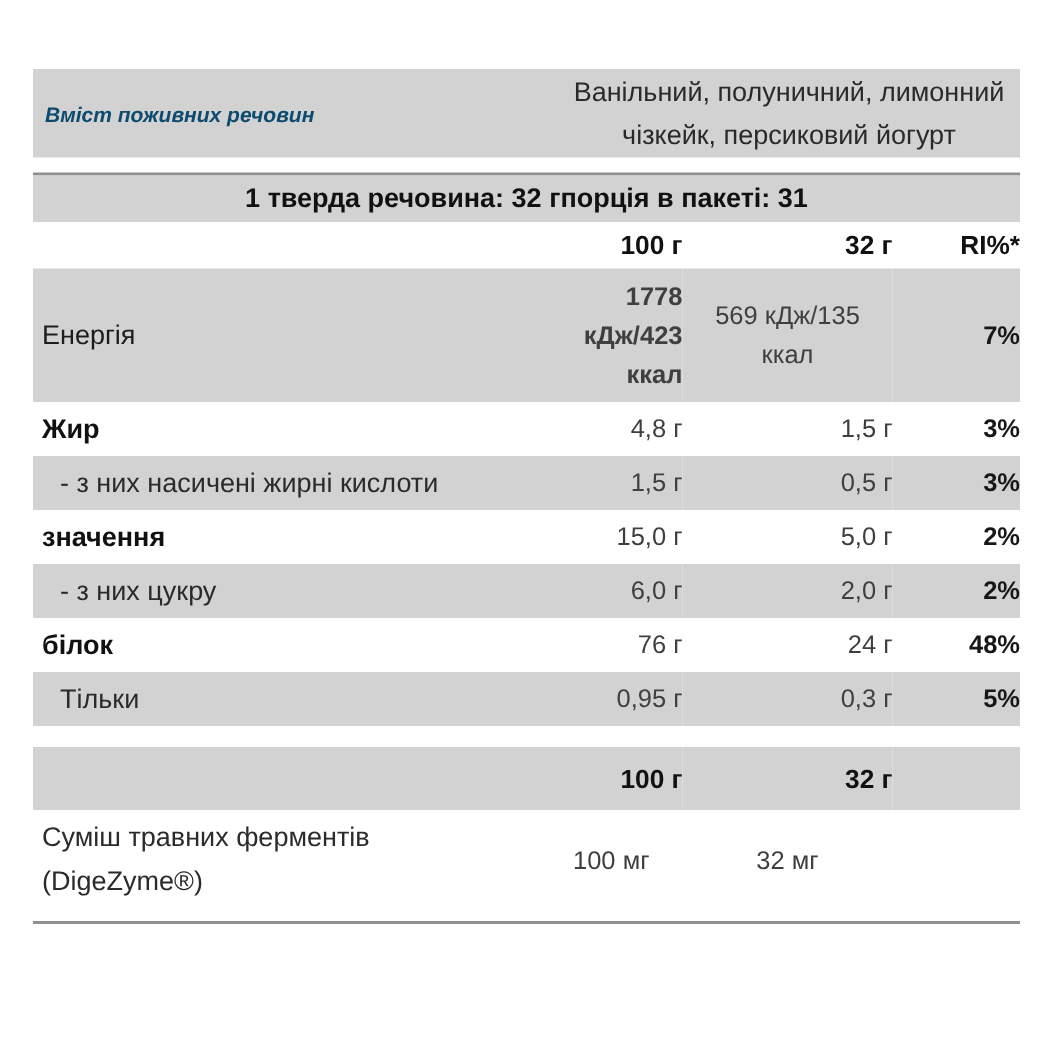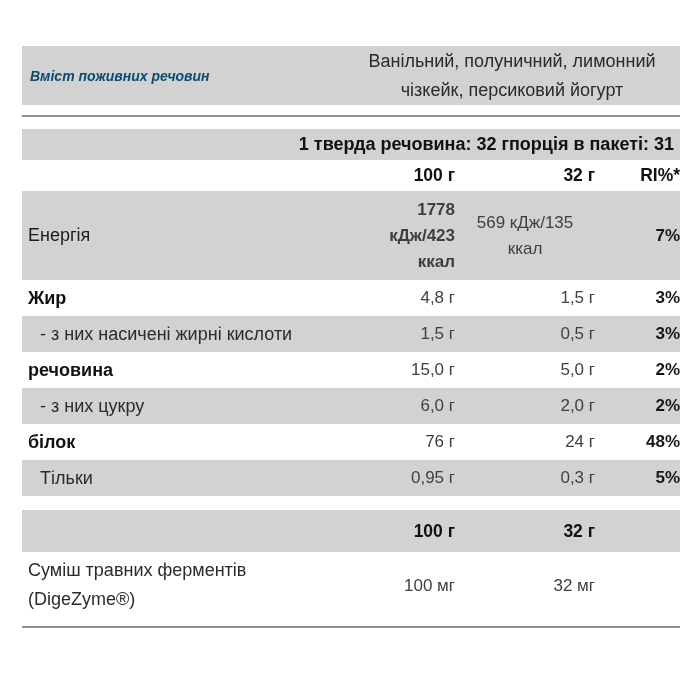--- a/index.html
+++ b/index.html
@@ -35,41 +35,41 @@
   }
   .page-title {
     font-size: 14px;
     font-weight: bold;
     color: #0c4a6e;
     white-space: nowrap;
     font-style: italic;
   }
   .flavors {
     width: 290px;
-    margin-right: 17px;
+    margin-right: 3px;
     text-align: center;
     font-size: 18px;
     line-height: 29px;
     color: #2a2a2a;
   }
 
   .divider {
     border: none;
     height: 2px;
     background: #8f8f8f;
     margin: 10px 0 0 0;
   }
   .divider.bottom { margin-top: 6px; }
 
   
   .serving-bar {
-    margin-top: 12px;
+    margin-top: 0;
     height: 31px;
     display: flex;
-    justify-content: flex-end;
+    justify-content: center;
     align-items: center;
     padding: 0 6px;
     box-sizing: border-box;
     font-size: 18px;
     font-weight: bold;
     color: #111111;
   }
 
   
   table {
@@ -138,21 +138,21 @@
   
   .enzymes { margin-top: 14px; }
   .enzymes tr.head td { height: 32px; }
   .enzymes td.label {
     padding-top: 4px;
     padding-bottom: 6px;
     line-height: 29px;
     color: #2b2b2b;
   }
   .enzymes td.label span { display: inline-block; max-width: 240px; }
-  .enzymes td.val { color: #3f3f3f; }
+  .enzymes td.val { color: #3f3f3f; text-align: center; }
 </style>
 </head>
 <body>
 
 <div class="sheet">
 
   <div class="flavor-header gray">
     <div class="page-title">Вміст поживних речовин</div>
     <div class="flavors">Ванільний, полуничний, лимонний чізкейк, персиковий йогурт</div>
   </div>
@@ -194,21 +194,21 @@
       </tr>
 
       <tr class="r gray">
         <td class="label sub">- з них насичені жирні кислоти</td>
         <td class="val">1,5 г</td>
         <td class="val">0,5 г</td>
         <td class="ri">3%</td>
       </tr>
 
       <tr class="r">
-        <td class="label bold">речовина</td>
+        <td class="label bold">значення</td>
         <td class="val">15,0 г</td>
         <td class="val">5,0 г</td>
         <td class="ri">2%</td>
       </tr>
 
       <tr class="r gray">
         <td class="label sub">- з них цукру</td>
         <td class="val">6,0 г</td>
         <td class="val">2,0 г</td>
         <td class="ri">2%</td>

